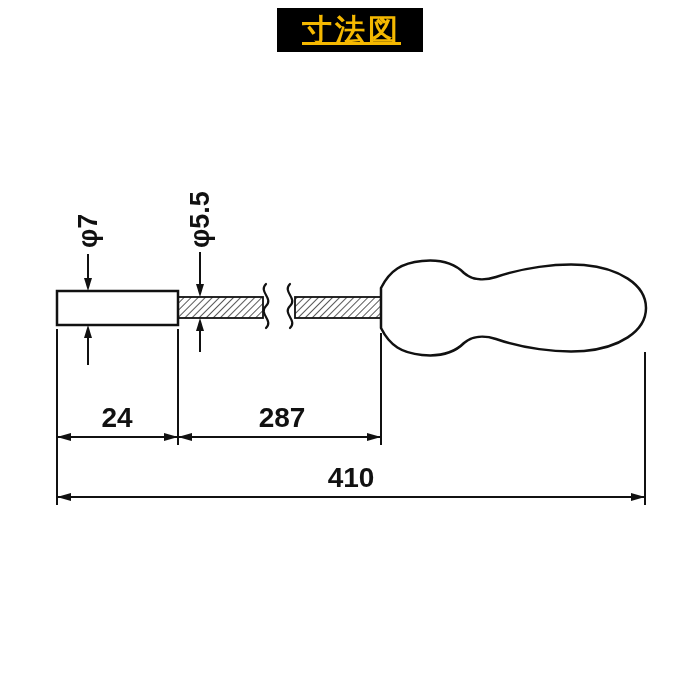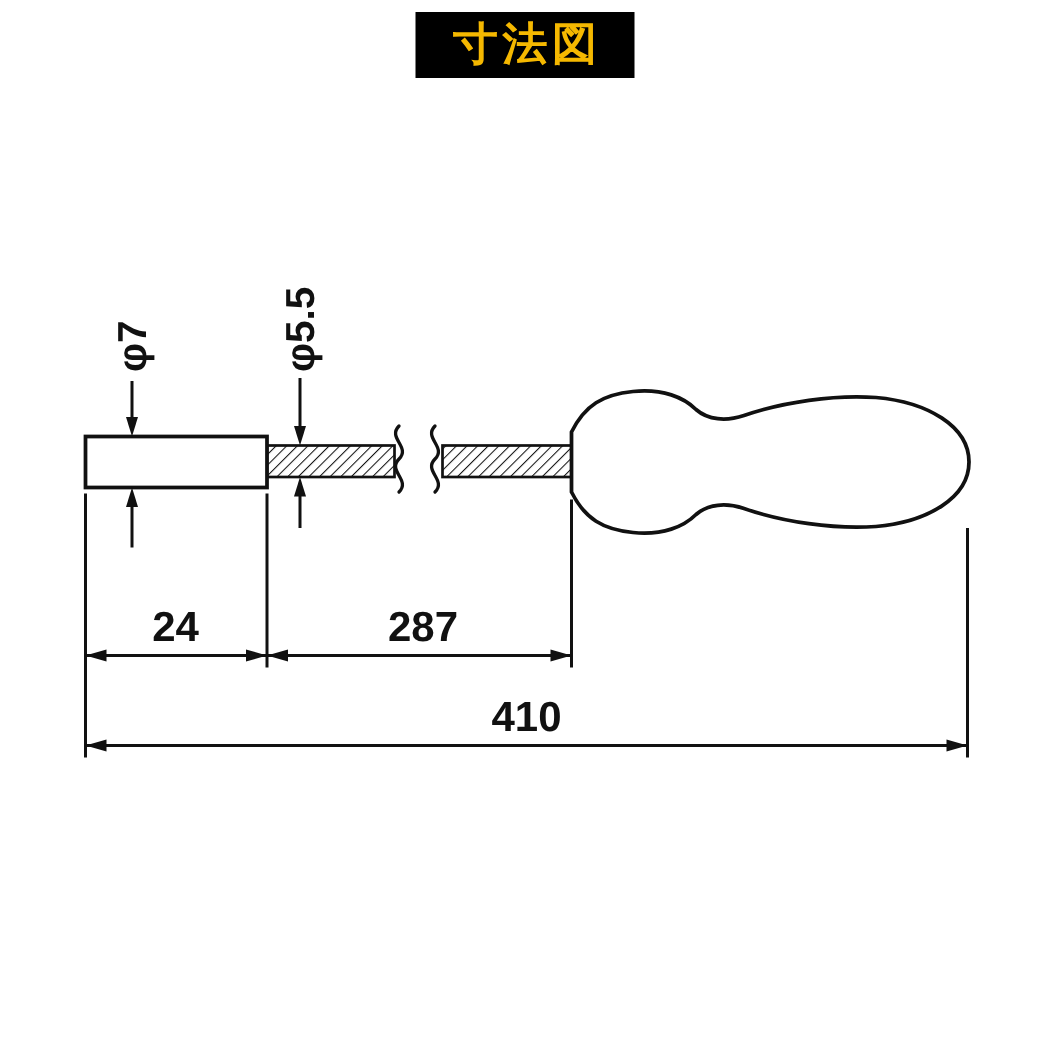--- a/index.html
+++ b/index.html
@@ -27,20 +27,21 @@
     z-index: 2;
   }
   .banner {
     background: #000000;
     color: #f5b800;
     font-size: 30px;
     font-weight: bold;
     letter-spacing: 3px;
     padding: 5px 22px 6px 25px;
     line-height: 1.1;
+    text-decoration: underline;
   }
   svg.diagram {
     position: absolute;
     top: 0;
     left: 0;
     width: 700px;
     height: 700px;
   }
   .outline {
     fill: #ffffff;

